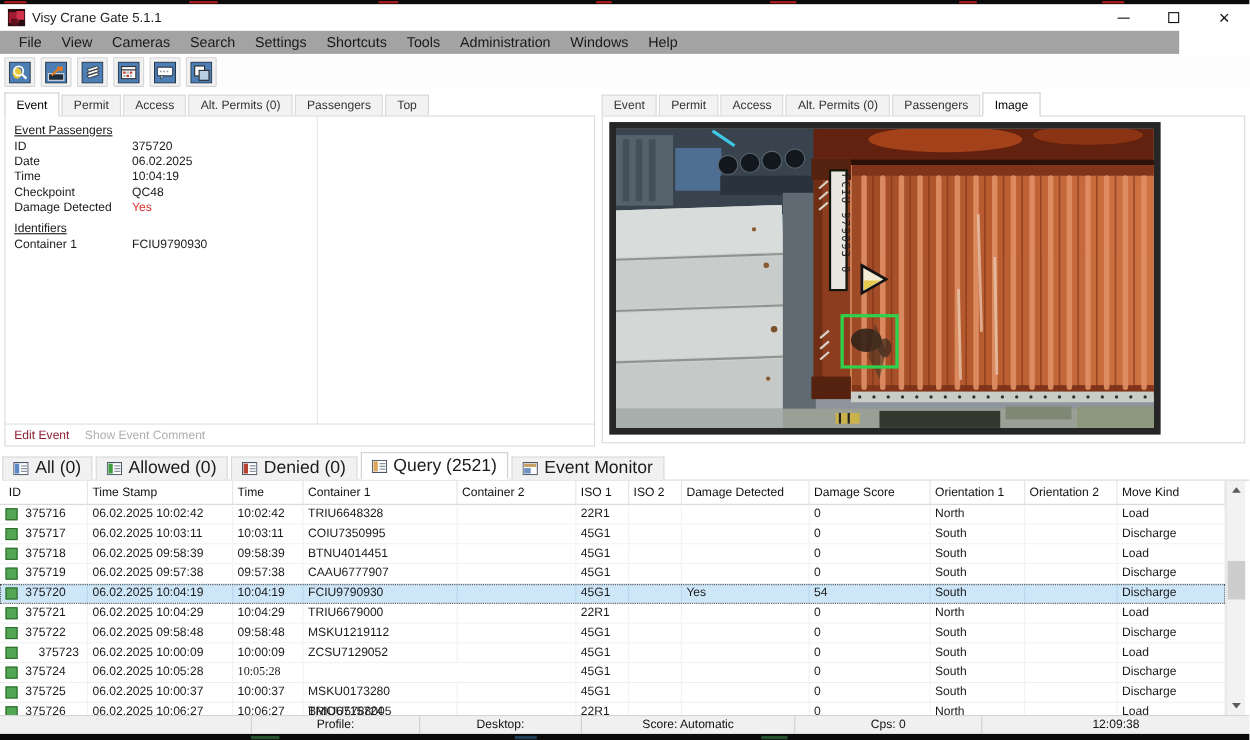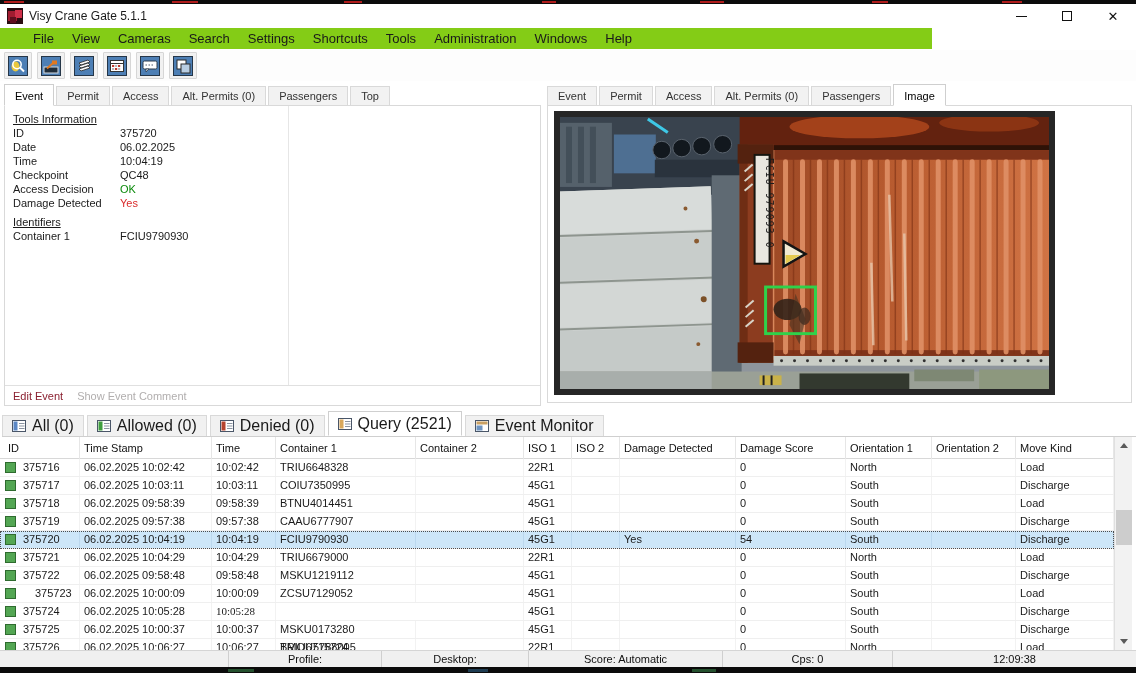--- a/index.html
+++ b/index.html
@@ -17,21 +17,21 @@
   
   .titlebar { position:absolute; top:4px; left:0; width:1136px; height:24px; background:#fff; display:flex; align-items:center; }
   .app-icon { width:16px; height:16px; margin:0 6px 0 7px; }
   .title-text { font-size:12px; }
   .win-controls { position:absolute; right:0; top:0; height:24px; display:flex; }
   .win-btn { width:46px; height:24px; display:flex; align-items:center; justify-content:center; }
   .glyph-min { width:11px; height:1px; background:#111; display:block; }
   .glyph-max { width:10px; height:10px; border:1px solid #111; display:block; }
   .glyph-close { font-size:13px; line-height:1; color:#111; }
   
-  .menubar { position:absolute; top:28px; left:0; width:932px; height:21px; background:#84cc16; display:flex; align-items:center; padding-left:24px; }
+  .menubar { position:absolute; top:28px; left:0; width:1072px; height:21px; background:#a3a3a3; display:flex; align-items:center; padding-left:8px; }
   .menu-item { font-size:13px; padding:0 9px; height:21px; line-height:21px; }
   
   .toolbar { position:absolute; top:50px; left:0; width:1136px; height:31px; background:#fdfdfd; display:flex; align-items:center; padding-left:4px; gap:5px; }
   .tool-btn { width:28px; height:27px; background:#f1f1f1; border:1px solid #d6d6d6; display:flex; align-items:center; justify-content:center; border-radius:1px; }
   .tool-btn svg { display:block; }
   
   .tabstrip { position:absolute; display:flex; align-items:flex-end; height:22px; }
   .tab { height:20px; line-height:19px; padding:0 10px; background:#f2f2f2; border:1px solid #d9d9d9; border-bottom:none; margin-right:2px; font-size:11px; color:#333; }
   .tab.active { background:#fff; height:22px; line-height:22px; border:1px solid #cfcfcf; border-bottom:1px solid #fff; position:relative; z-index:3; color:#000; }
   
@@ -193,40 +193,36 @@
   <div class="tab">Permit</div>
   <div class="tab">Access</div>
   <div class="tab">Alt. Permits (0)</div>
   <div class="tab">Passengers</div>
   <div class="tab">Top</div>
 </div>
 
 <div class="left-box">
   <div class="left-vline"></div>
   <div class="left-inner">
-    <div class="sec-heading">Tools Information</div>
+    <div class="sec-heading">Event Passengers</div>
     <div class="info-row">
         <span class="info-label">ID</span>
         <span class="info-value">375720</span>
       </div>
     <div class="info-row">
         <span class="info-label">Date</span>
         <span class="info-value">06.02.2025</span>
       </div>
     <div class="info-row">
         <span class="info-label">Time</span>
         <span class="info-value">10:04:19</span>
       </div>
     <div class="info-row">
         <span class="info-label">Checkpoint</span>
         <span class="info-value">QC48</span>
-      </div>
-    <div class="info-row">
-        <span class="info-label">Access Decision</span>
-        <span class="info-value val-green">OK</span>
       </div>
     <div class="info-row">
         <span class="info-label">Damage Detected</span>
         <span class="info-value val-red">Yes</span>
       </div>
     <div class="ids-block">
       <div class="sec-heading">Identifiers</div>
       <div class="info-row">
           <span class="info-label">Container 1</span>
           <span class="info-value">FCIU9790930</span>

